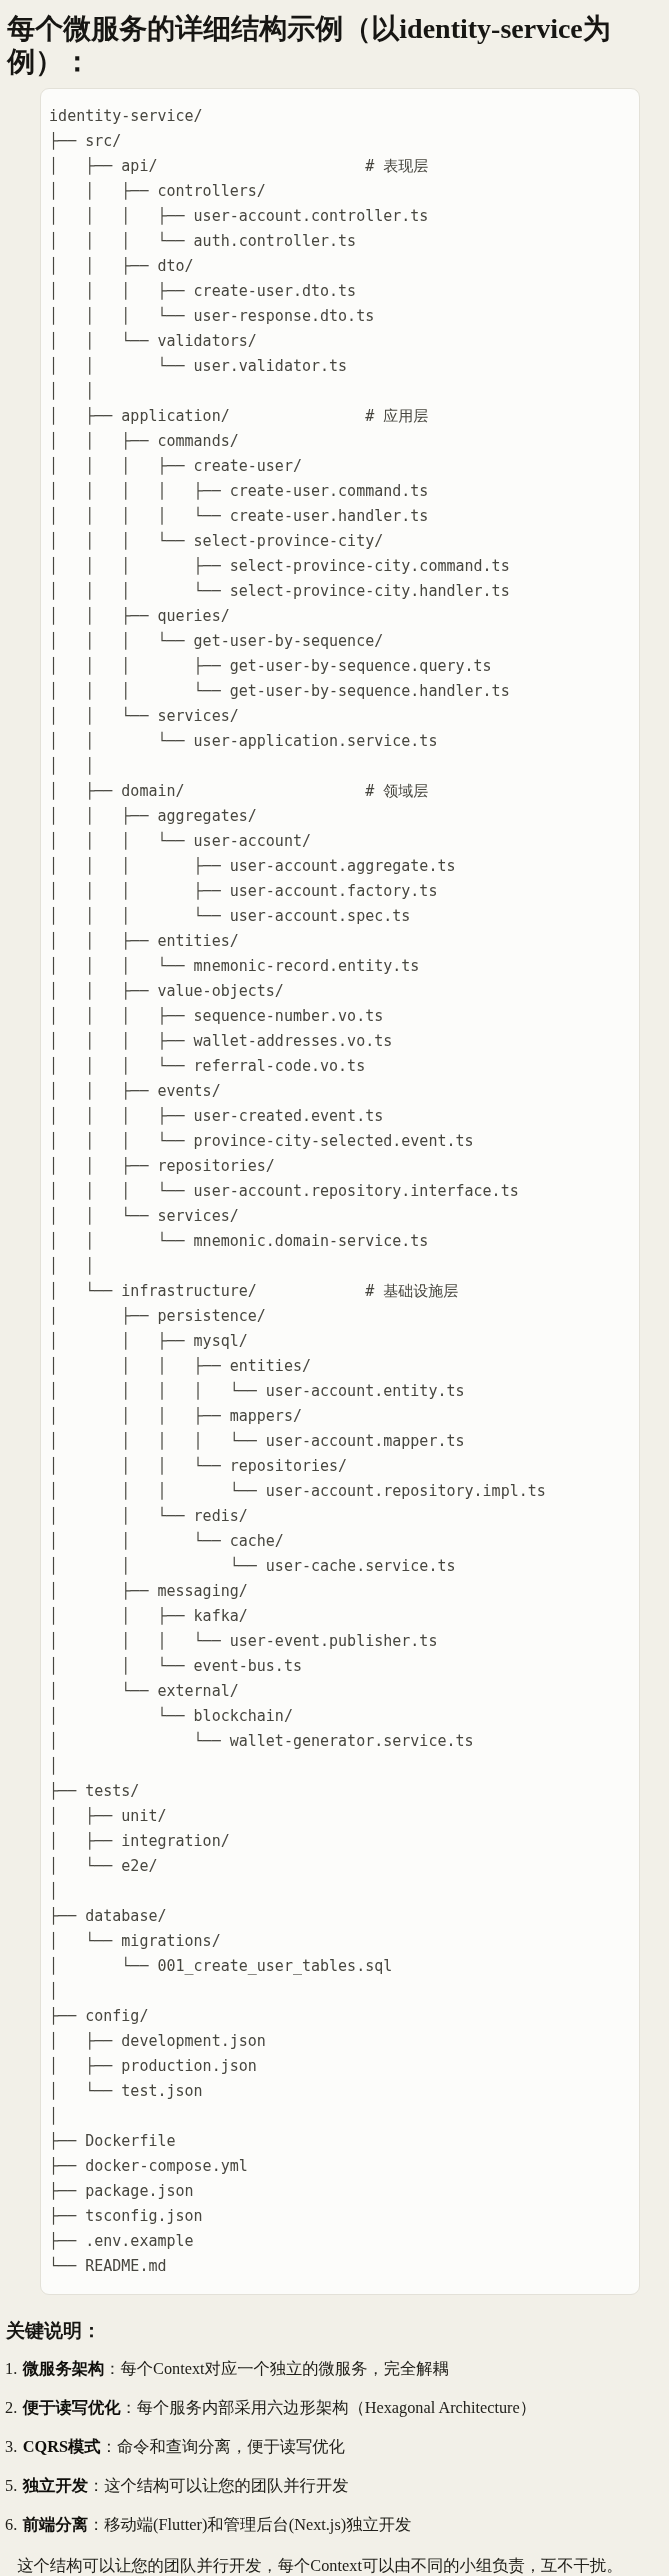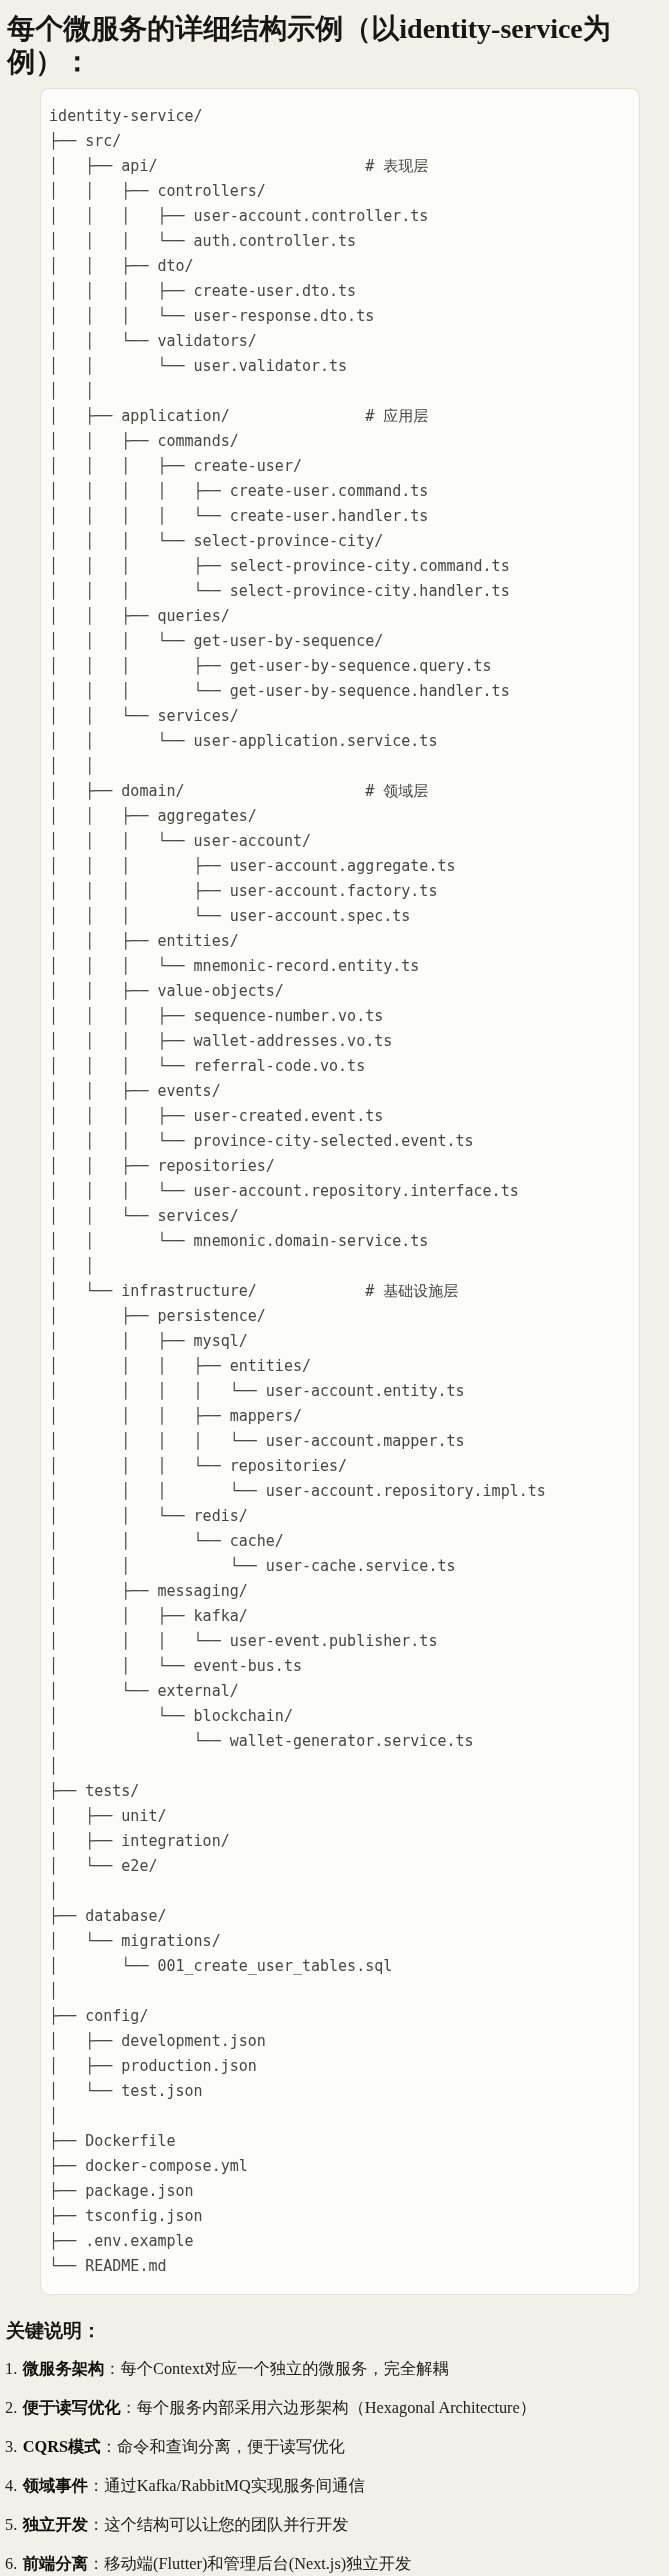--- a/index.html
+++ b/index.html
@@ -165,21 +165,20 @@
 ├── .env.example
 └── README.md</pre>
   </div>
 
   <h3 class="subhead">关键说明：</h3>
 
   <ol class="notes">
     <li class="note-item"><span class="num">1.</span><strong>微服务架构</strong><span>：每个Context对应一个独立的微服务，完全解耦</span></li>
     <li class="note-item"><span class="num">2.</span><strong>便于读写优化</strong><span>：每个服务内部采用六边形架构（Hexagonal Architecture）</span></li>
     <li class="note-item"><span class="num">3.</span><strong>CQRS模式</strong><span>：命令和查询分离，便于读写优化</span></li>
-    <li class="note-item"><span class="num">4.</span><strong>领域事件</strong><span>：通过Kafka/RabbitMQ实现服务间通信</span></li>
     <li class="note-item"><span class="num">5.</span><strong>独立开发</strong><span>：这个结构可以让您的团队并行开发</span></li>
     <li class="note-item"><span class="num">6.</span><strong>前端分离</strong><span>：移动端(Flutter)和管理后台(Next.js)独立开发</span></li>
   </ol>
 
   <p class="closing">这个结构可以让您的团队并行开发，每个Context可以由不同的小组负责，互不干扰。</p>
 
 </div>
 
 
 </body></html>

